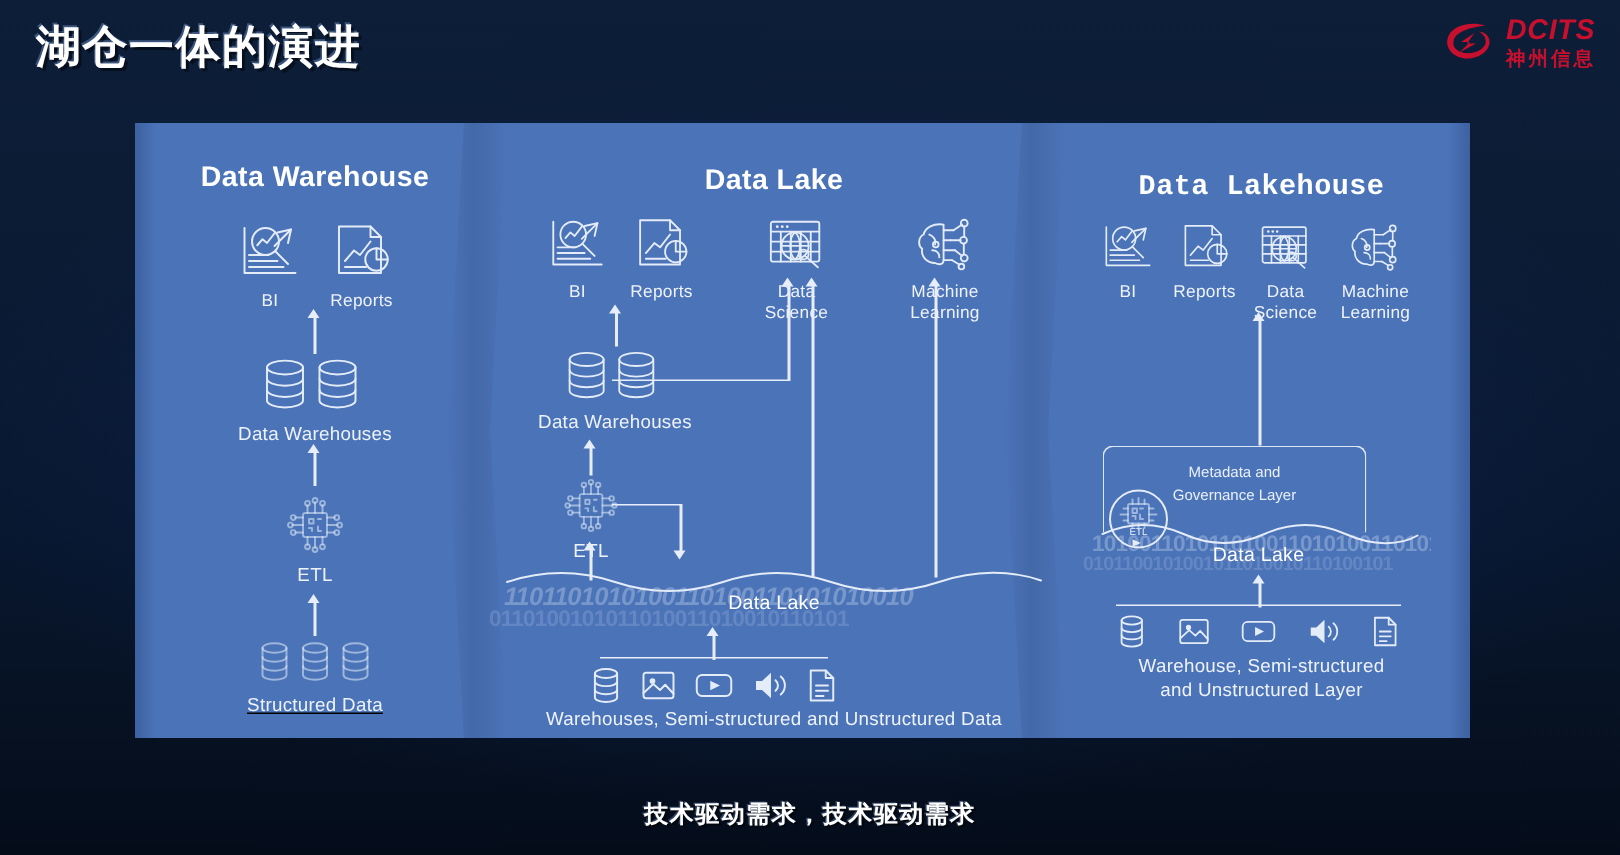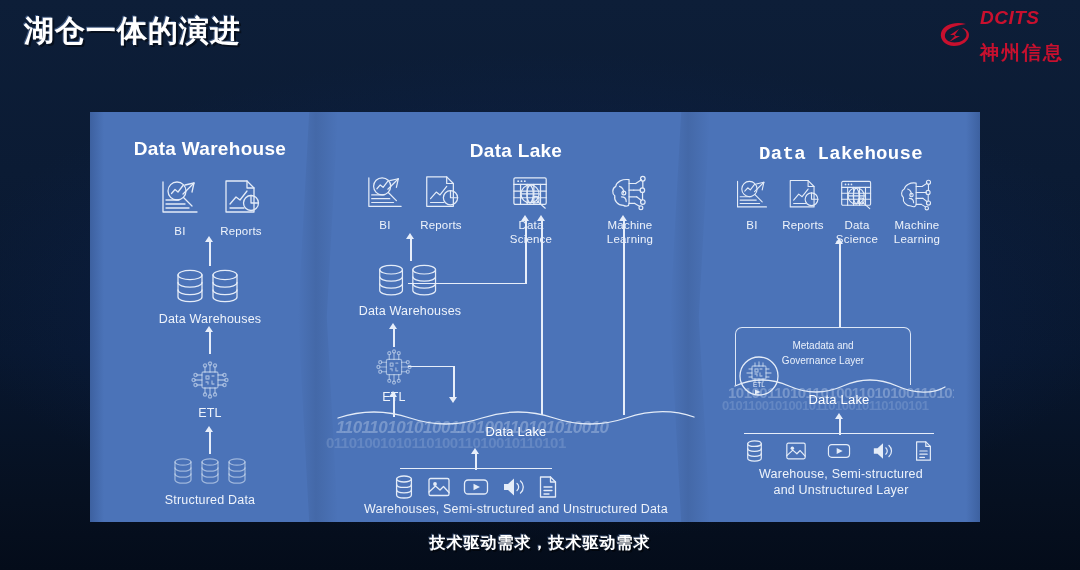--- a/index.html
+++ b/index.html
@@ -28,27 +28,27 @@
     position: absolute; right: 16px; top: 8px;
     display: flex; align-items: center; gap: 5px;
   }
   .logo-mark { width: 40px; height: 40px; display:block; }
   .logo-text { display: flex; flex-direction: column; line-height: 1; }
   .logo-en {
     font-size: 19px; font-weight: bold; font-style: italic;
     color: #c8102e; letter-spacing: 0.5px;
   }
   .logo-cn {
-    font-size: 19px; font-weight: bold; color: #c8102e;
-    letter-spacing: 2px; margin-top: 16px;
+    font-size: 13px; font-weight: bold; color: #c8102e;
+    letter-spacing: 2px; margin-top: 2px;
   }
 
   
   .diagram {
-    position: absolute; left: 90px; top: 112px;
+    position: absolute; left: 90px; top: 82px;
     width: 890px; height: 410px;
     background: #4b73b8;
     overflow: hidden;
   }
   .divider {
     position: absolute; top: 0; height: 100%; width: 40px;
     background: linear-gradient(90deg, rgba(62,96,155,0.0) 0%, rgba(62,96,155,0.55) 45%, rgba(62,96,155,0.0) 100%);
     clip-path: polygon(28% 0, 100% 0, 72% 50%, 100% 100%, 28% 100%, 0 50%);
   }
   #div1 { left: 208px; }
@@ -220,21 +220,21 @@
             <circle class="st-dim" cx="34.5" cy="15" r="1.6"></circle>
           <circle class="st-dim" cx="36.4" cy="20" r="1.6"></circle>
             <circle class="st-dim" cx="34.5" cy="25" r="1.6"></circle>
         </svg>
         <div class="label big" style="margin-top:6px">ETL</div>
       </div>
 
       <div class="vline" style="left:119px; top:318px; height:24px;"></div>
       <div class="arrow-up" style="left:115px; top:314px;"></div>
 
-      <div class="node" style="left:32px; top:345px; width:176px;">
+      <div class="node" style="left:32px; top:345px; width:176px;text-decoration:underline;">
         <svg width="76" height="30" viewBox="0 0 76 30">
           <g>
             <ellipse class="st-dim" cx="11" cy="5" rx="8" ry="3.2"></ellipse>
             <path class="st-dim" d="M3 5 V23 C3 24.8 6.6 26.2 11 26.2 C15.4 26.2 19 24.8 19 23 V5"></path>
             <path class="st-dim" d="M3 11 C3 12.8 6.6 14.2 11 14.2 C15.4 14.2 19 12.8 19 11"></path>
             <path class="st-dim" d="M3 17 C3 18.8 6.6 20.2 11 20.2 C15.4 20.2 19 18.8 19 17"></path>
           </g>
           <g transform="translate(27,0)">
             <ellipse class="st-dim" cx="11" cy="5" rx="8" ry="3.2"></ellipse>
             <path class="st-dim" d="M3 5 V23 C3 24.8 6.6 26.2 11 26.2 C15.4 26.2 19 24.8 19 23 V5"></path>

